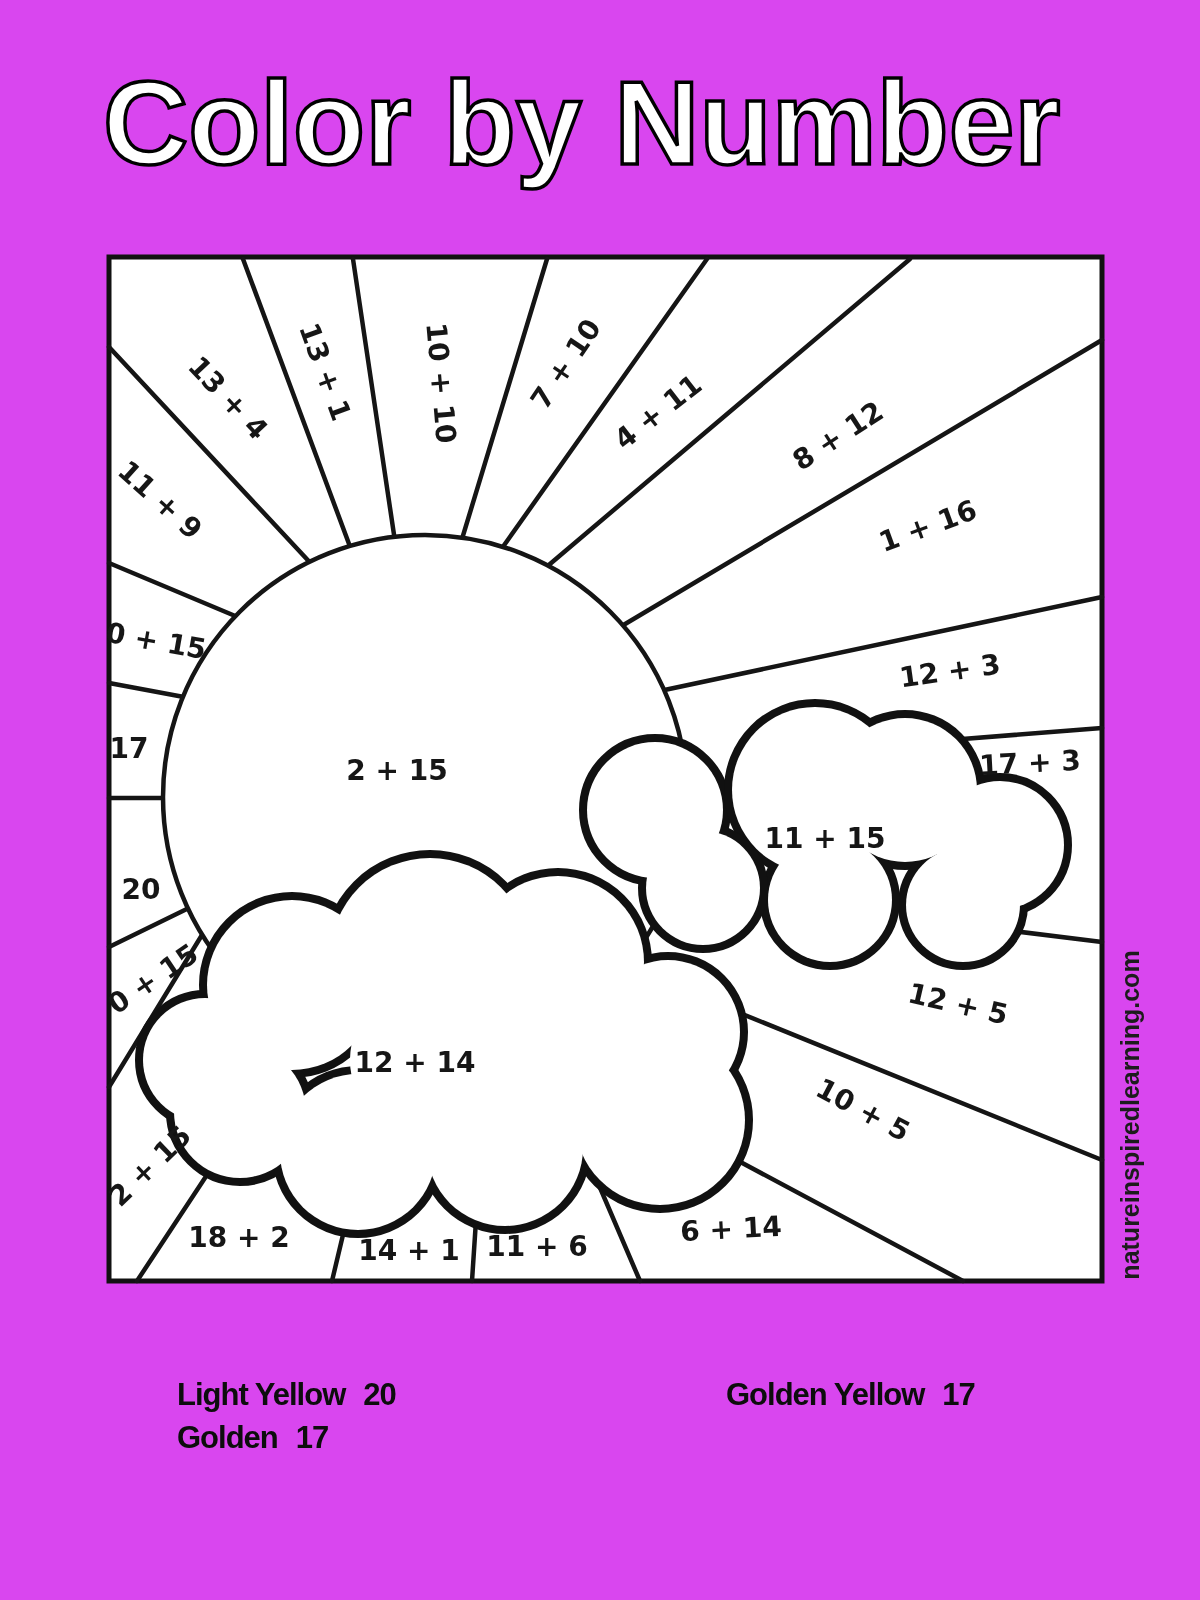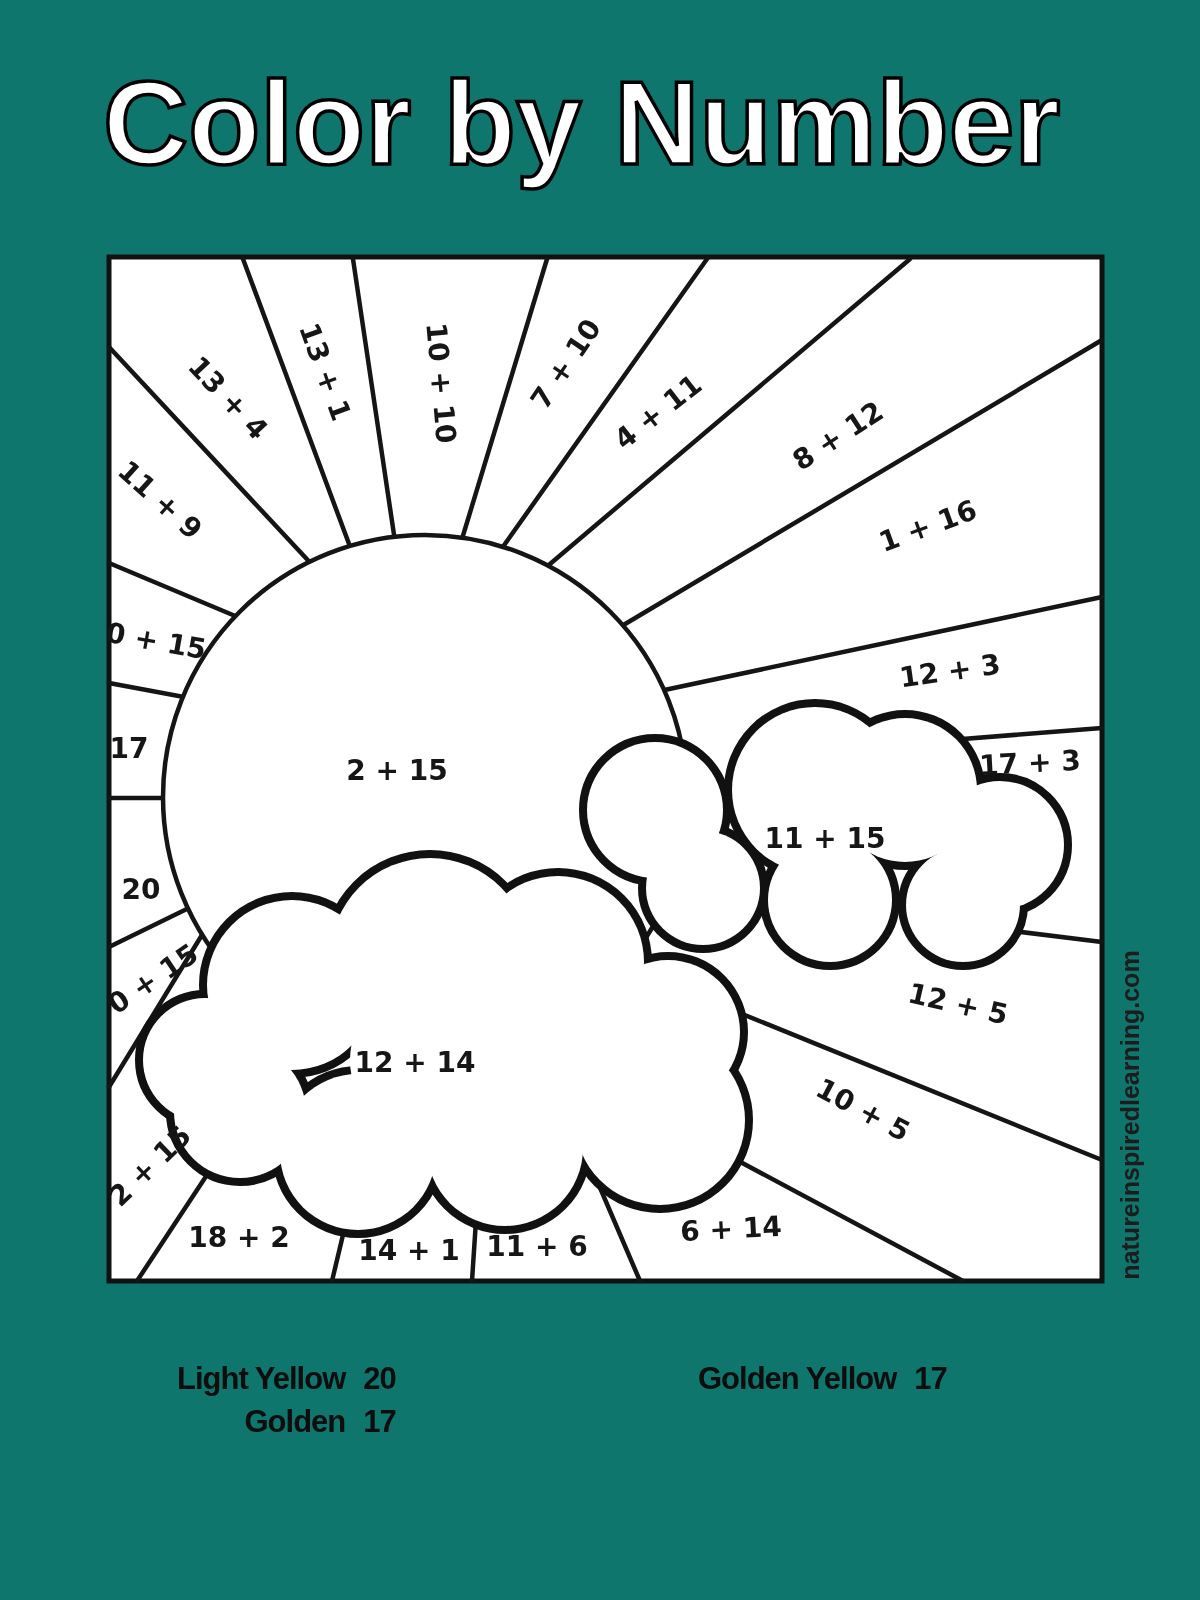--- a/index.html
+++ b/index.html
@@ -1,31 +1,31 @@
 <!DOCTYPE html>
 <html><head>
 <meta charset="utf-8">
 <style>
   html,body{margin:0;padding:0;background:#ffffff;}
-  .page{position:relative;width:1200px;height:1600px;background:#0f766e;overflow:hidden;
-        font-family:"Liberation Sans",sans-serif;text-align:right;}
+  .page{position:relative;width:1200px;height:1600px;background:#d946ef;overflow:hidden;
+        font-family:"Liberation Sans",sans-serif;}
   .title{position:absolute;left:103px;top:64px;margin:0;font-size:118px;font-weight:bold;
          line-height:1;color:#ffffff;-webkit-text-stroke:3.5px #000;letter-spacing:0px;
          font-family:"Liberation Sans",sans-serif;white-space:nowrap;}
   .art{position:absolute;left:0;top:0;}
   .lbl{font-family:"DejaVu Sans",sans-serif;font-size:28px;font-weight:600;fill:#161616;
        text-anchor:middle;dominant-baseline:central;}
   .watermark{position:absolute;left:1130px;top:1115px;transform:translate(-50%,-50%) rotate(-90deg);
        font-weight:bold;font-size:25px;color:#1c1c1c;white-space:nowrap;
        font-family:"Liberation Sans",sans-serif;}
-  .key-col{position:absolute;font-weight:bold;font-size:31px;letter-spacing:-1px;color:#0d0d0d;}
+  .key-col{position:absolute;font-weight:bold;font-size:31px;letter-spacing:-1px;color:#0d0d0d;margin-top:16px;}
   .key-col .key-item{height:31px;line-height:31px;margin-bottom:12px;white-space:pre;}
   .key-item .v{margin-left:18px;}
   .col1{left:177px;top:1363px;}
-  .col2{left:698px;top:1363px;}
+  .col2{left:726px;top:1363px;}
 </style>
 </head>
 <body>
 
 <div class="page">
 
   <h1 class="title">Color by Number</h1>
 
   <svg class="art" width="1200" height="1600" viewBox="0 0 1200 1600">
 

